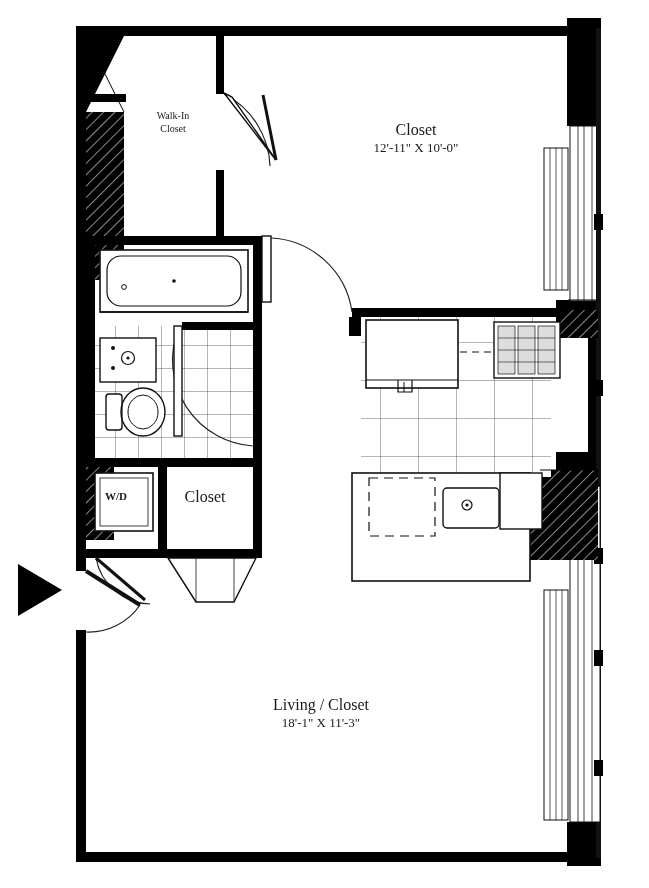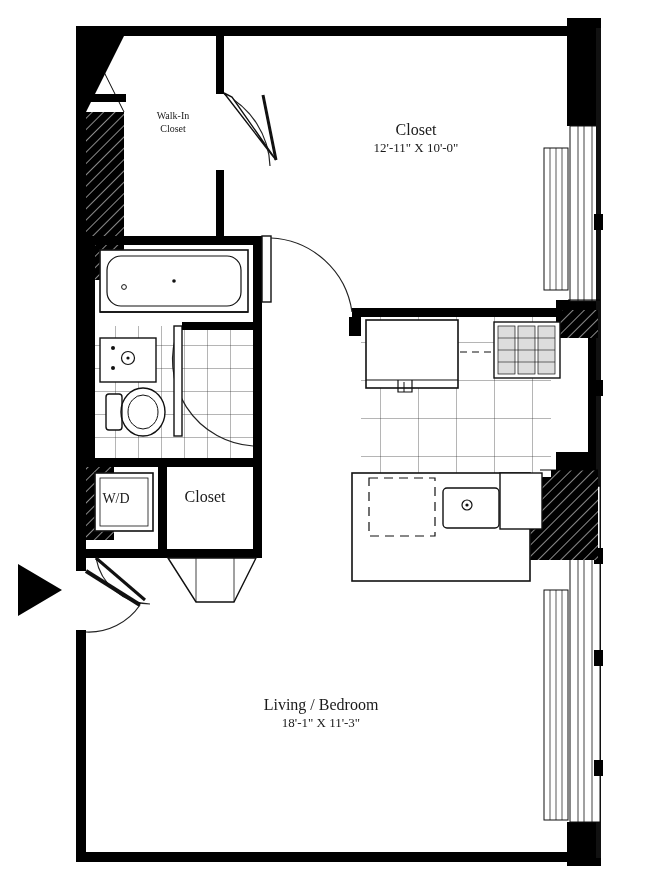--- a/index.html
+++ b/index.html
@@ -35,21 +35,22 @@
     font-size: 16px;
   }
   .room-dims {
     display: block;
     font-size: 13px;
   }
   .small-label .room-name {
     font-size: 10px;
   }
   .tiny-label .room-name {
-    font-size: 14px;
+    font-size: 11px;
+    font-weight: bold;
   }
 </style>
 </head>
 <body>
 
 <svg id="floorplan" viewBox="0 0 649 888" xmlns="http://www.w3.org/2000/svg">
 
   <defs>
     <pattern id="hatchDiag" width="8" height="8" patternUnits="userSpaceOnUse" patternTransform="rotate(45)">
       <rect width="8" height="8" fill="#000"></rect>
@@ -281,15 +282,15 @@
 
 <div class="room-label tiny-label" style="left:76px; top:490px; width:80px;">
   <span class="room-name">W/D</span>
 </div>
 
 <div class="room-label" style="left:155px; top:487px; width:100px;">
   <span class="room-name">Closet</span>
 </div>
 
 <div class="room-label" style="left:221px; top:695px; width:200px;">
-  <span class="room-name">Living / Bedroom</span>
+  <span class="room-name">Living / Closet</span>
   <span class="room-dims">18'-1" X 11'-3"</span>
 </div>
 
 </body></html>

